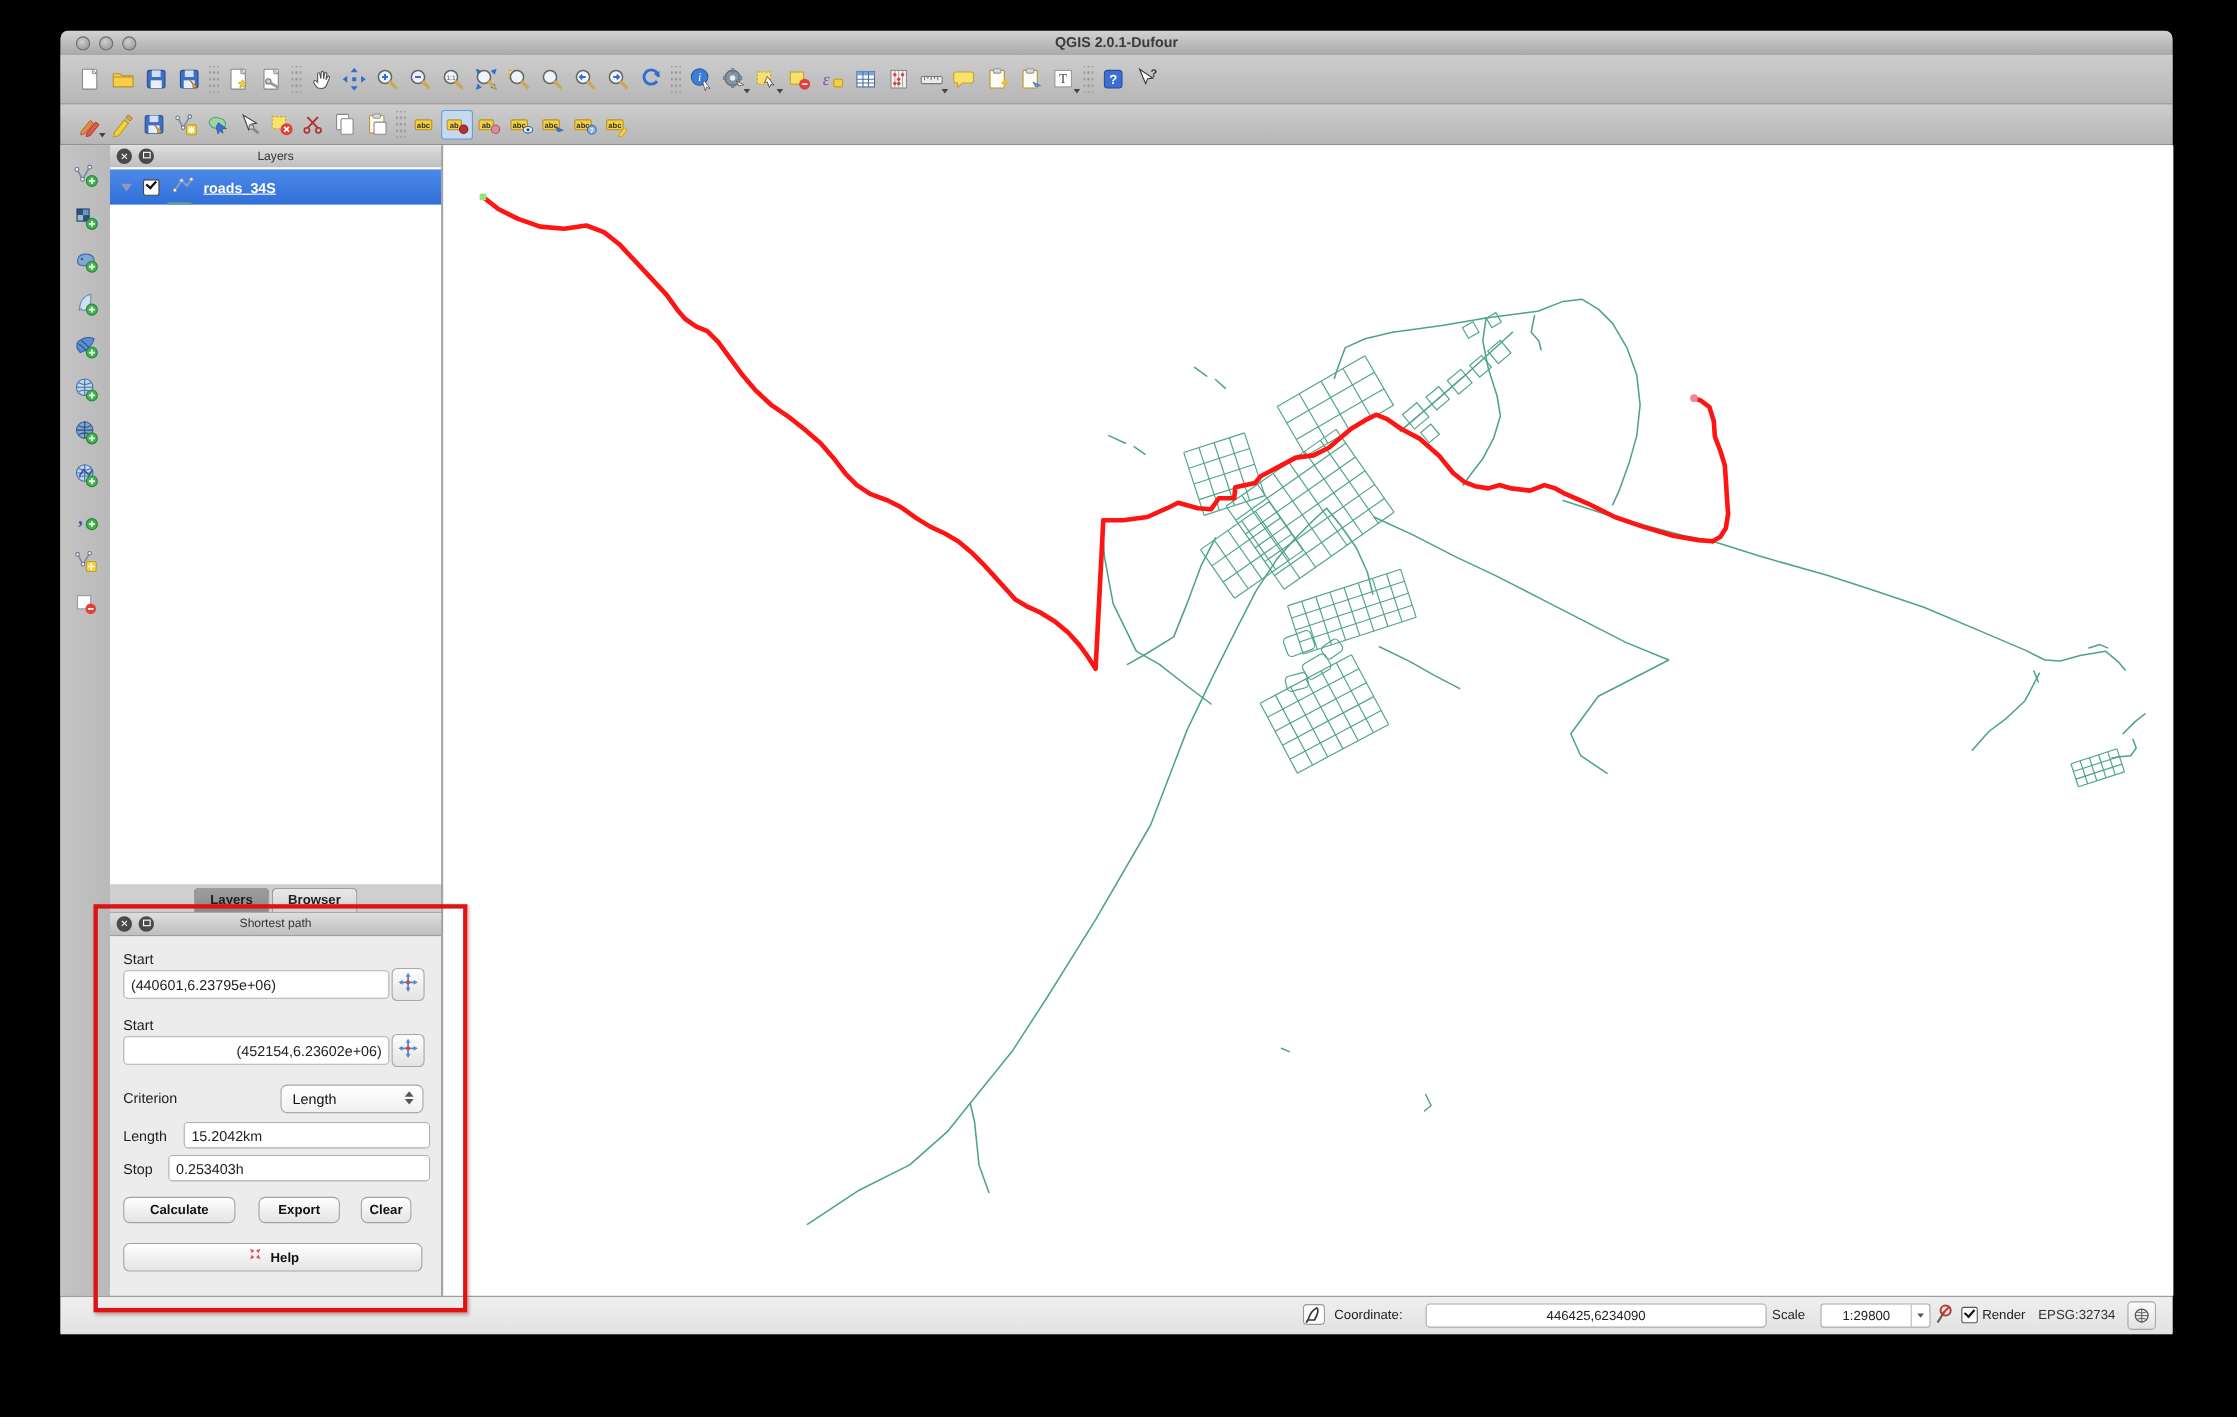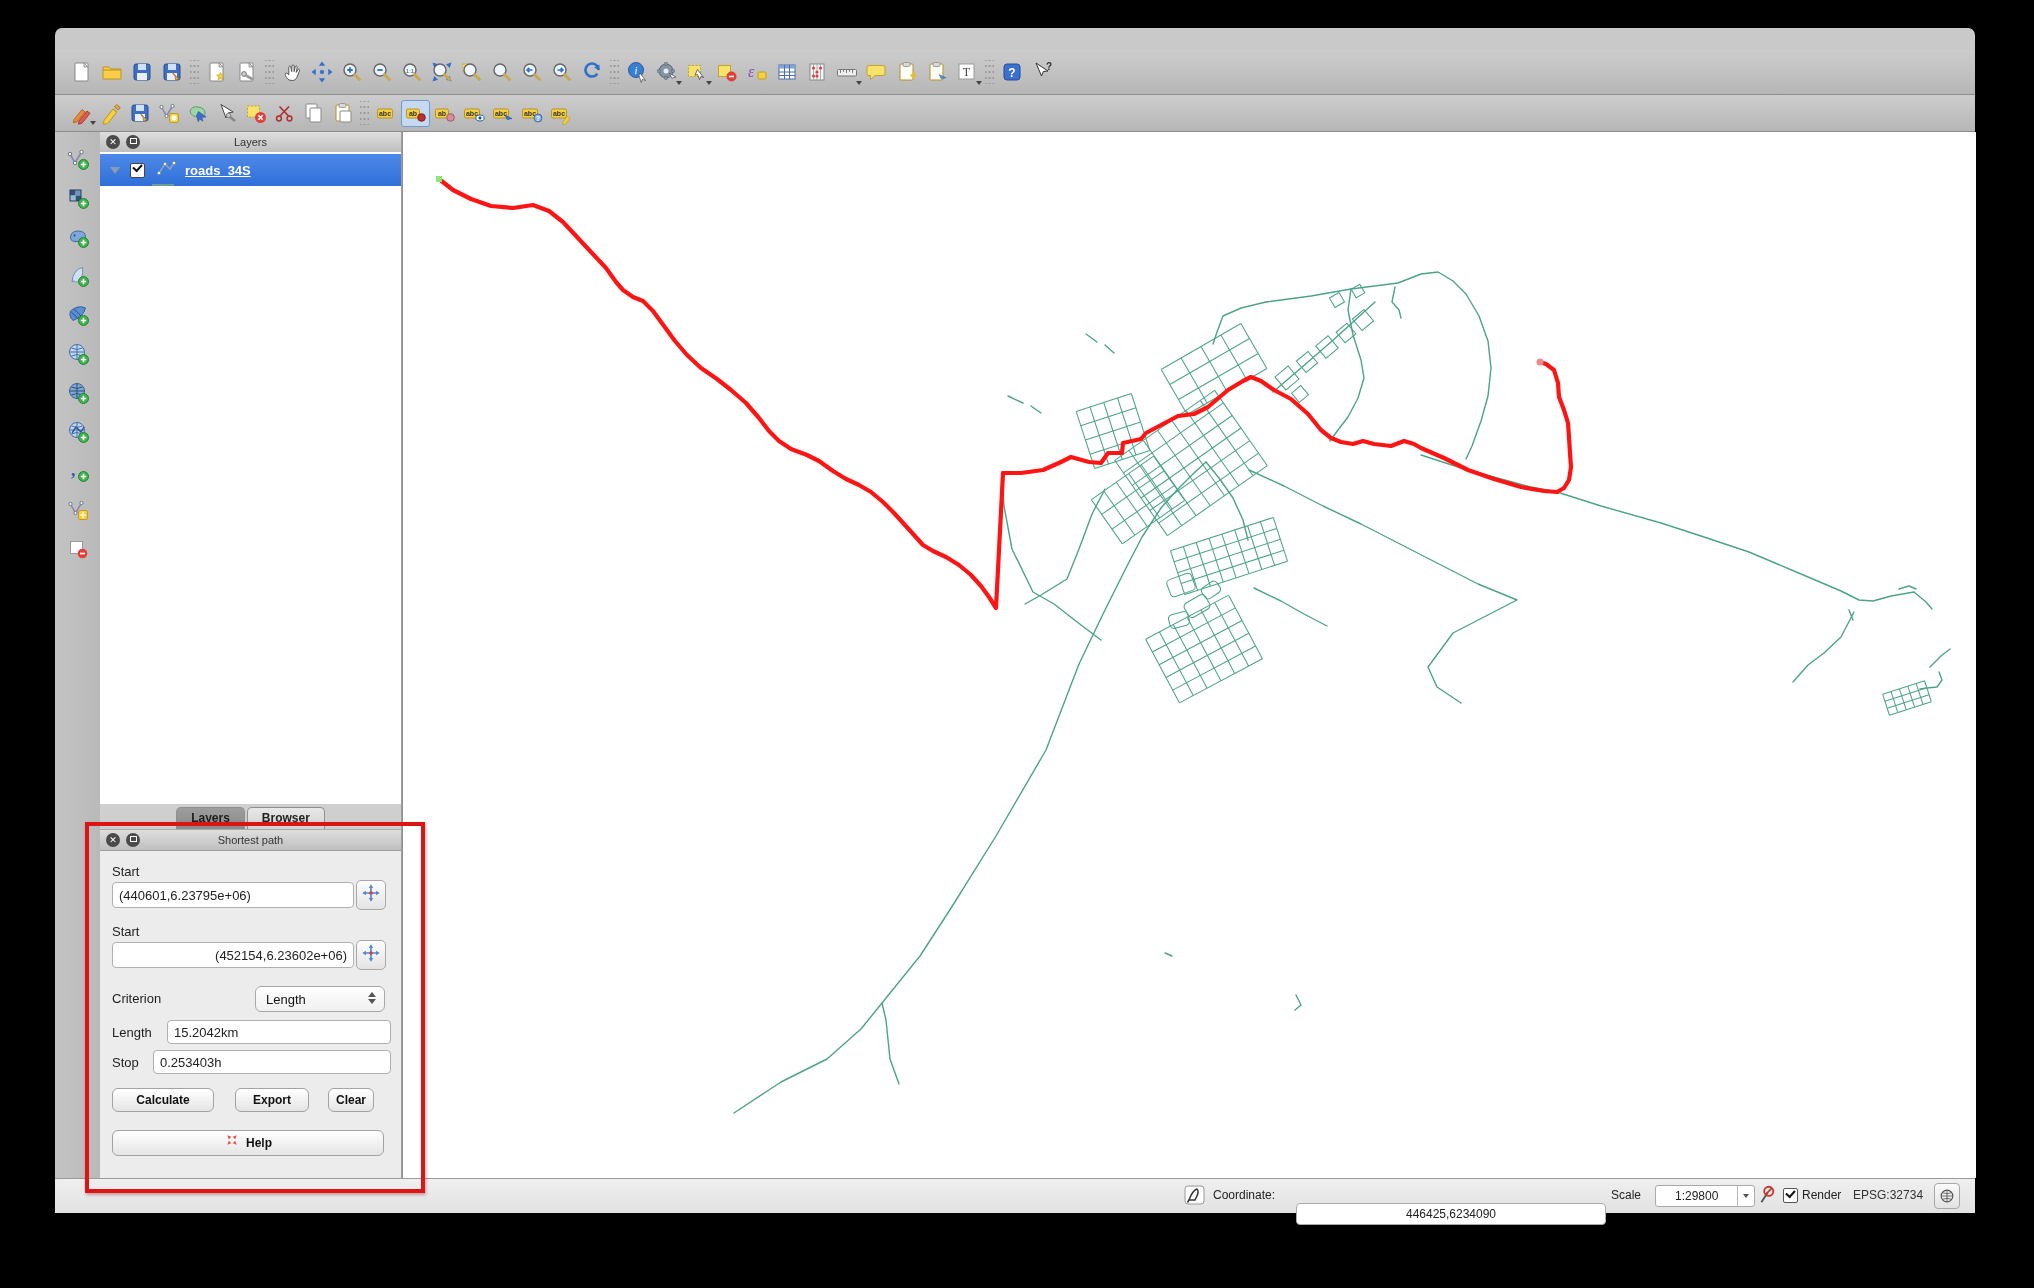--- a/index.html
+++ b/index.html
@@ -71,21 +71,21 @@
   #sp-combo .arrows i.up{border-bottom:5px solid #555;margin-bottom:2px;}
   #sp-combo .arrows i.down{border-top:5px solid #555;}
   .macbtn{position:absolute;height:24px;background:linear-gradient(#ffffff,#e4e4e4);border:1px solid #a3a3a3;
           border-radius:6px;font-size:12px;color:#111;text-align:center;line-height:22px;box-sizing:border-box;font-weight:bold;}
   #sp-help{display:flex;align-items:center;justify-content:center;gap:6px;}
   
   #statusbar{position:absolute;left:0;top:1150px;width:100%;height:34px;background:linear-gradient(#efefef,#e2e2e2);
              border-top:1px solid #9a9a9a;font-size:12px;color:#222;}
   #statusbar .slabel{position:absolute;top:9px;}
   #coord-field{position:absolute;left:1241px;top:6px;width:308px;height:20px;background:#fff;border:1px solid #aaa;
-               border-radius:4px;text-align:center;font-size:12px;line-height:20px;color:#222;margin-top:18px;}
+               border-radius:4px;text-align:center;font-size:12px;line-height:20px;color:#222;}
   #scale-combo{position:absolute;left:1600px;top:6px;width:98px;height:20px;background:#fff;border:1px solid #aaa;
                border-radius:3px;font-size:12px;line-height:20px;color:#222;}
   #scale-combo .val{padding-left:19px;}
   #scale-combo .arrowbox{position:absolute;right:0;top:0;width:16px;height:100%;border-left:1px solid #bbb;
                          display:flex;align-items:center;justify-content:center;}
   #scale-combo .arrowbox i{width:0;height:0;border-left:3.5px solid transparent;border-right:3.5px solid transparent;border-top:4px solid #555;}
   #render-cb{position:absolute;left:1728px;top:9px;width:13px;height:13px;background:#fff;border:1px solid #555;border-radius:2px;}
   #render-cb:after{content:"";position:absolute;left:2px;top:1px;width:7px;height:4px;border-left:2px solid #111;border-bottom:2px solid #111;transform:rotate(-48deg);}
   .sicon{position:absolute;display:flex;align-items:center;justify-content:center;}
   #crs-btn{position:absolute;left:1879px;top:4px;width:26px;height:26px;background:linear-gradient(#fbfbfb,#e2e2e2);
@@ -95,20 +95,26 @@
   
   #annotation-rect{position:absolute;left:85px;top:822px;width:332px;height:363px;border:4px solid #de1414;
                    z-index:60;pointer-events:none;box-shadow:1px 2px 3px rgba(120,20,20,.35);}
 </style>
 </head>
 <body>
 
 <div id="screen">
   <div id="window">
 
+    <div id="titlebar">
+      <span class="tlight" style="left:14px"></span>
+      <span class="tlight" style="left:35px"></span>
+      <span class="tlight" style="left:56px"></span>
+      <div id="title-text">QGIS 2.0.1-Dufour</div>
+    </div>
 
     <div id="toolbar1" class="toolbar">
         <div class="tbtn">
           <svg viewBox="0 0 24 24" width="24" height="24">
             <rect x="5" y="3" width="13" height="18" rx="1" fill="#fff" stroke="#888"></rect>
             <path d="M14 3 l4 4 h-4 z" fill="#ddd" stroke="#888" stroke-width=".8"></path>
           </svg>
         </div>
         <div class="tbtn">
           <svg viewBox="0 0 24 24" width="24" height="24">

